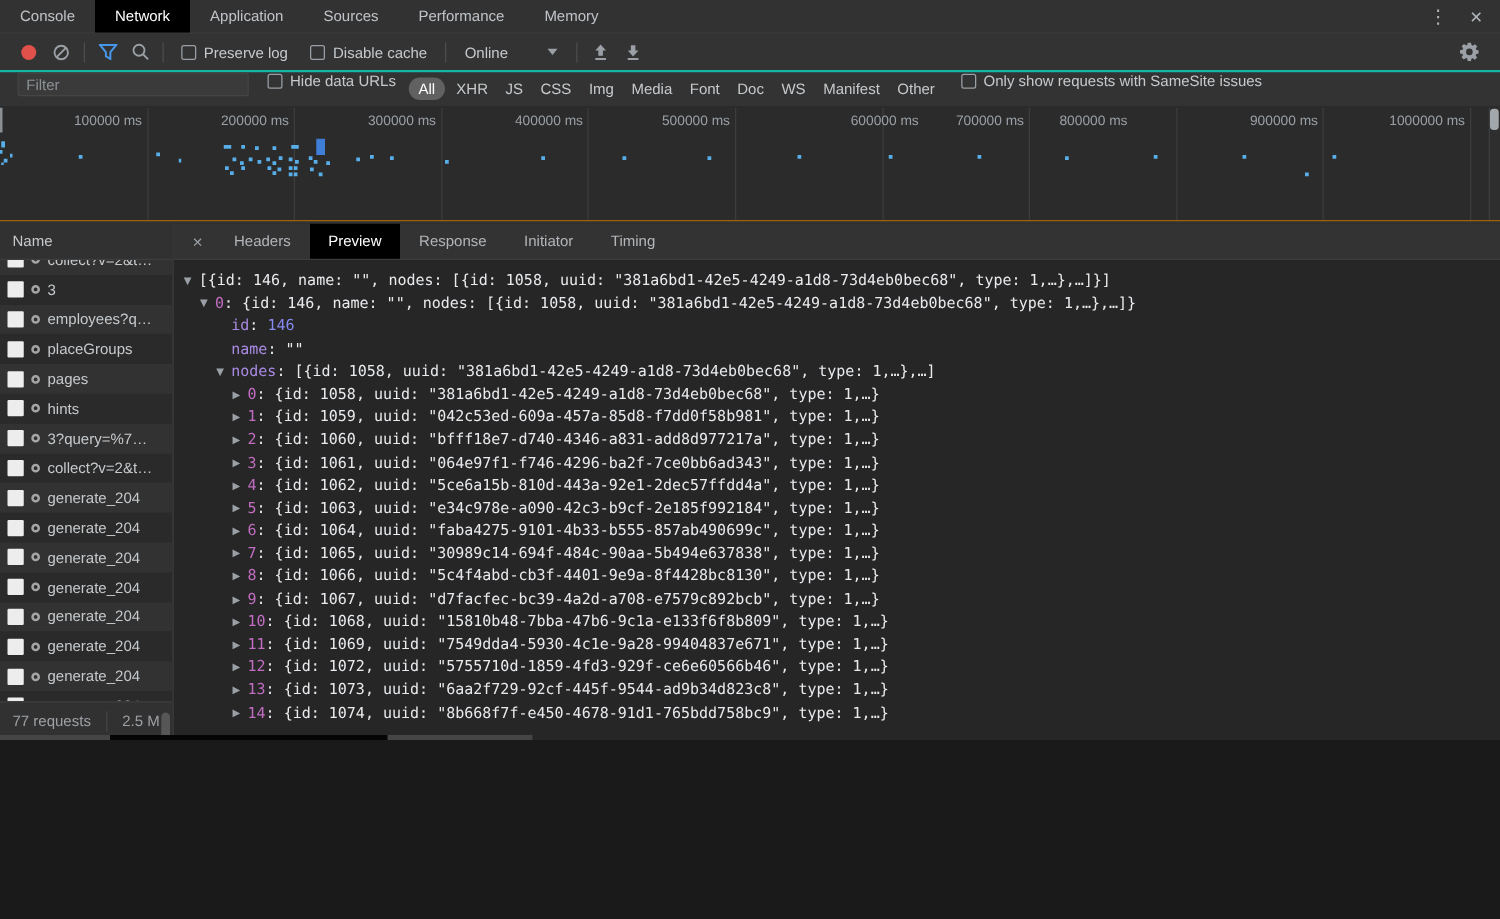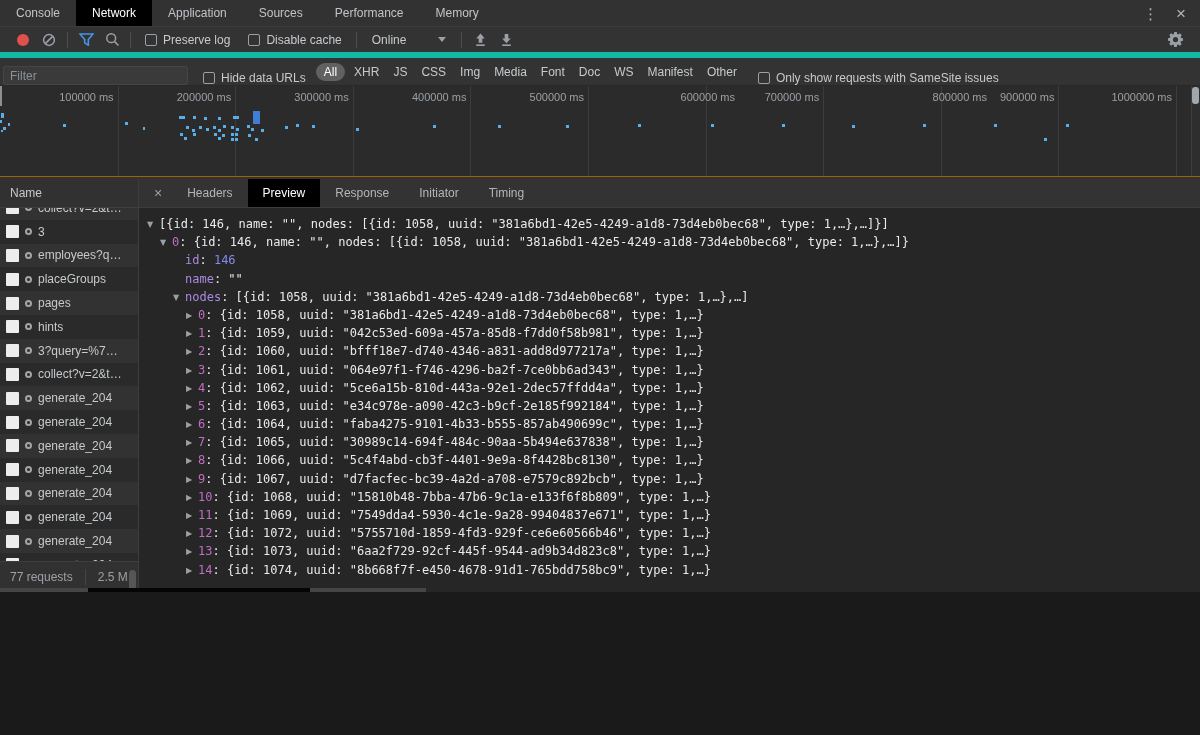--- a/index.html
+++ b/index.html
@@ -11,31 +11,31 @@
   }
   
   .tabbar { height:27px; display:flex; align-items:stretch; background:#323232; border-bottom:1px solid #3c3c3c; }
   .tabs { display:flex; align-items:stretch; }
   .tab { display:flex; align-items:center; padding:0 16px; color:#c0c4c8; cursor:default; }
   .tab.active { background:#000; color:#fff; }
   .tabbar-right { margin-left:auto; display:flex; align-items:center; gap:18px; padding-right:14px; color:#b2b6ba; }
   .kebab { font-size:15px; line-height:1; }
   .closex { font-size:17px; line-height:1; }
   
-  .toolbar { height:31px; display:flex; align-items:center; background:#333; border-bottom:6px solid #14b8a6; padding:0 12px 0 10px; }
+  .toolbar { height:31px; display:flex; align-items:center; background:#333; border-bottom:2px solid #14b8a6; padding:0 12px 0 10px; }
   .tbtn { display:flex; align-items:center; justify-content:center; width:26px; height:24px; }
   .rec-dot { width:12px; height:12px; border-radius:50%; background:#e0514c; }
   .sep { width:1px; height:16px; background:#4d4d4d; margin:0 5px; }
   .cb { width:12px; height:12px; border:1px solid #9aa0a6; border-radius:2px; background:transparent; flex:none; }
   .cb-item { display:flex; align-items:center; gap:6px; margin:0 9px; color:#c6cacd; }
   .throttle { display:flex; align-items:center; gap:32px; margin:0 10px; color:#c6cacd; }
   .caret { width:0; height:0; border-left:4px solid transparent; border-right:4px solid transparent; border-top:5px solid #9aa0a6; }
   .toolbar-right { margin-left:auto; display:flex; align-items:center; }
   
-  .filterbar { height:28px; display:flex; align-items:flex-end; background:#333; border-bottom:1px solid #282828; padding-left:3px; white-space:nowrap; }
+  .filterbar { height:28px; display:flex; align-items:flex-start; background:#333; border-bottom:1px solid #282828; padding-left:14px; white-space:nowrap; }
   .filter-input { width:185px; height:19px; background:#3a3a3a; border:1px solid #454545; border-radius:2px; color:#ccc; padding:0 6px; font-family:"Liberation Sans",sans-serif; font-size:12px; outline:none; }
   .filter-input::placeholder { color:#8b9095; }
   .hide-urls { display:flex; align-items:center; gap:6px; margin-left:15px; }
   .types { display:flex; align-items:center; margin-left:8px; }
   .type { padding:2px 5px; margin:4px 2px; color:#c6cacd; }
   .type.active { background:#616161; color:#fff; border-radius:9px; padding:2px 8px; }
   .samesite { display:flex; align-items:center; gap:6px; margin-left:14px; }
   
   .timeline { position:relative; height:91px; background:#2b2b2b; border-bottom:1px solid #a16207; overflow:hidden; }
   .tl-div { position:absolute; top:0; bottom:0; width:1px; background:#3c3c3c; }
@@ -193,21 +193,21 @@
       <span class="tl-label" style="left: 260.8px;">300000 ms</span>
       <span class="tl-div" style="left: 470.4px;"></span>
       <span class="tl-label" style="left: 378.4px;">400000 ms</span>
       <span class="tl-div" style="left: 588px;"></span>
       <span class="tl-label" style="left: 496px;">500000 ms</span>
       <span class="tl-div" style="left: 705.6px;"></span>
       <span class="tl-label" style="left: 647px;">600000 ms</span>
       <span class="tl-div" style="left: 823.2px;"></span>
       <span class="tl-label" style="left: 731.2px;">700000 ms</span>
       <span class="tl-div" style="left: 940.8px;"></span>
-      <span class="tl-label" style="left: 899px;">800000 ms</span>
+      <span class="tl-label" style="left: 814px;">800000 ms</span>
       <span class="tl-div" style="left: 1058.4px;"></span>
       <span class="tl-label" style="left: 966.4px;">900000 ms</span>
       <span class="tl-div" style="left: 1176px;"></span>
       <span class="tl-label" style="left: 1084px;">1000000 ms</span>
       <span class="tl-dot" style="left: 1px; top: 27px; width: 3px; height: 5px;"></span>
       <span class="tl-dot" style="left: 0px; top: 34px; width: 2px; height: 3px;"></span>
       <span class="tl-dot" style="left: 3px; top: 41px; width: 3px; height: 3px;"></span>
       <span class="tl-dot" style="left: 8px; top: 37px; width: 2px; height: 3px;"></span>
       <span class="tl-dot" style="left: 1px; top: 44px; width: 2px; height: 2px;"></span>
       <span class="tl-dot" style="left: 63px; top: 38px; width: 3px; height: 3px;"></span>

